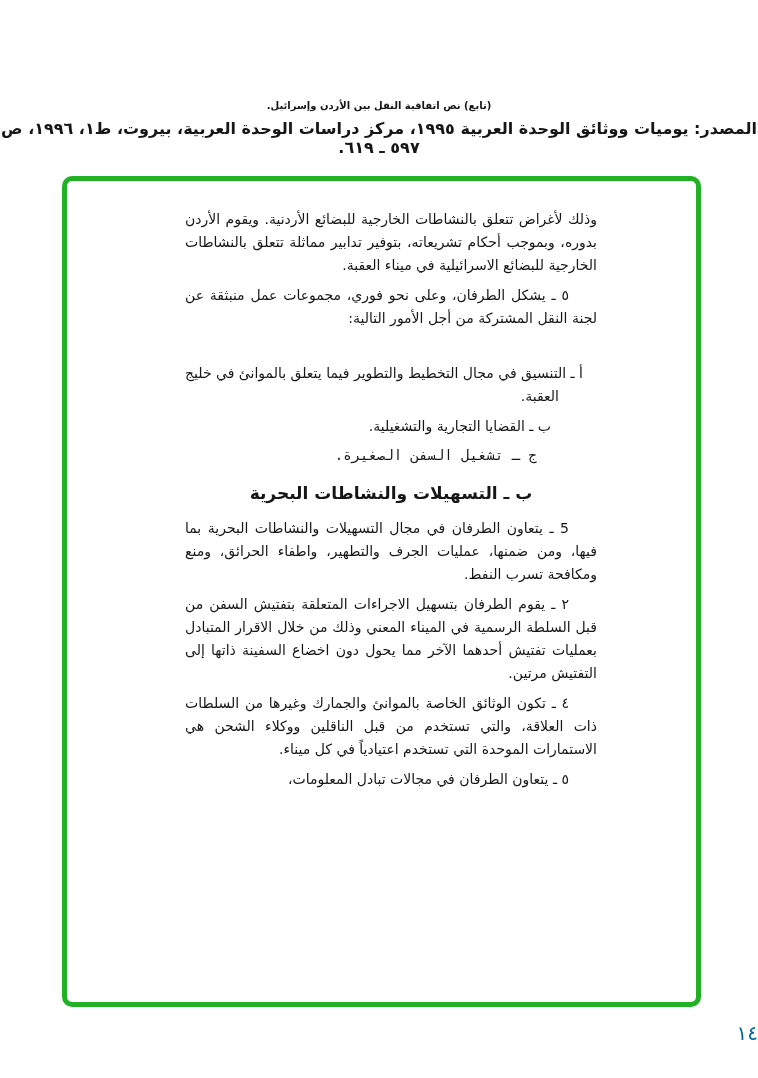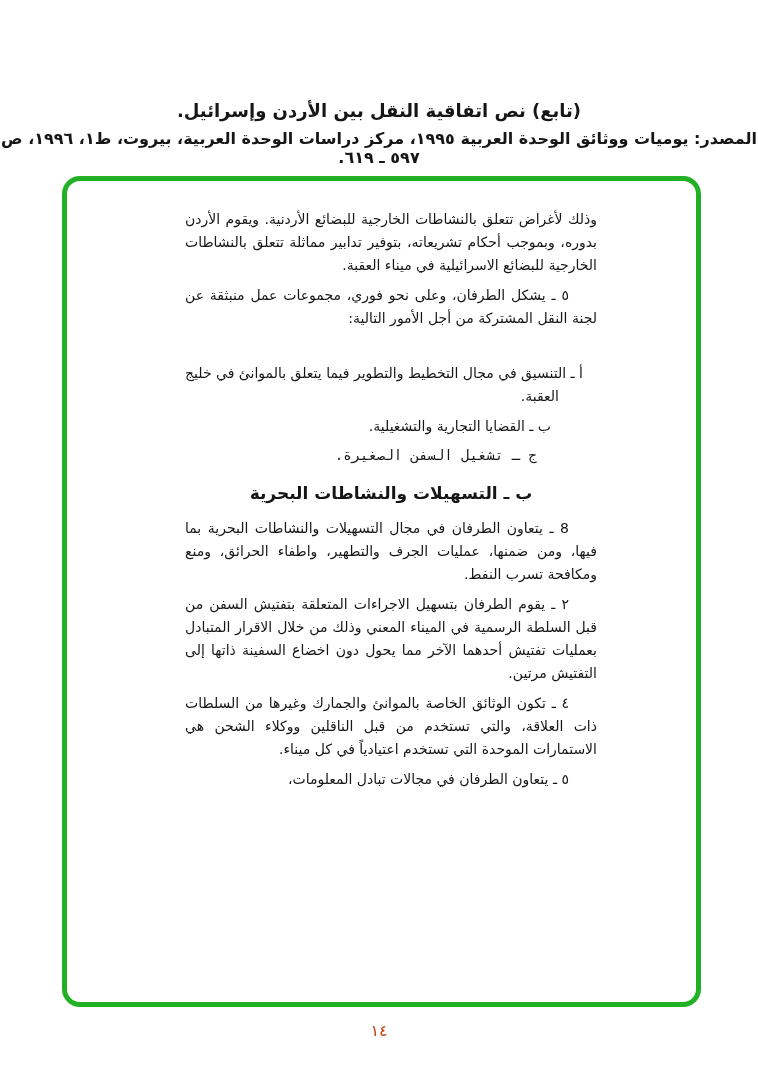--- a/index.html
+++ b/index.html
@@ -14,37 +14,37 @@
     overflow: hidden;
   }
   .header {
     position: absolute;
     top: 100px;
     left: 0;
     right: 0;
     text-align: center;
   }
   .doc-title {
-    font-size: 18px;
+    font-size: 10px;
     font-weight: bold;
     letter-spacing: 0;
   }
   .doc-source {
     margin-top: 8px;
     font-size: 16px;
     font-weight: bold;
   }
   .green-frame {
     position: absolute;
     left: 62px;
     top: 176px;
     width: 629px;
     height: 821px;
     border: 5px solid #22b124;
-    border-radius: 18px;
+    border-radius: 10px;
     background: #ffffff;
   }
   .frame-content {
     position: absolute;
     top: 27px;
     right: 99px;
     width: 412px;
     font-size: 14px;
     line-height: 23px;
     text-align: justify;
@@ -62,23 +62,22 @@
     font-weight: bold;
     text-align: center;
     margin: 13px 0 11px 0;
     line-height: 25px;
   }
   .page-number {
     position: absolute;
     top: 1021px;
     left: 0;
     right: 0;
-    text-align: center;
-    font-size: 16px;
-    color: #c2410c;
+    font-size: 20px;
+    color: #0369a1;
   }
 </style>
 </head>
 <body>
 
 <div class="screen">
 
   <div class="header">
     <div class="doc-title">(تابع) نص اتفاقية النقل بين الأردن وإسرائيل.</div>
     <div class="doc-source">المصدر: يوميات ووثائق الوحدة العربية ١٩٩٥، مركز دراسات الوحدة العربية، بيروت، ط١، ١٩٩٦، ص ٥٩٧ ـ ٦١٩.</div>
@@ -92,21 +91,21 @@
       <p class="para p-num">٥ ـ يشكل الطرفان، وعلى نحو فوري، مجموعات عمل منبثقة عن لجنة النقل المشتركة من أجل الأمور التالية:</p>
 
       <p class="para p-sub-a">أ ـ التنسيق في مجال التخطيط والتطوير فيما يتعلق بالموانئ في خليج العقبة.</p>
 
       <p class="para p-sub-b">ب ـ القضايا التجارية والتشغيلية.</p>
 
       <p class="para p-sub-c">ج ـ تشغيل السفن الصغيرة.</p>
 
       <h2 class="section-heading">ب ـ التسهيلات والنشاطات البحرية</h2>
 
-      <p class="para p-num">8 ـ يتعاون الطرفان في مجال التسهيلات والنشاطات البحرية بما فيها، ومن ضمنها، عمليات الجرف والتطهير، واطفاء الحرائق، ومنع ومكافحة تسرب النفط.</p>
+      <p class="para p-num">5 ـ يتعاون الطرفان في مجال التسهيلات والنشاطات البحرية بما فيها، ومن ضمنها، عمليات الجرف والتطهير، واطفاء الحرائق، ومنع ومكافحة تسرب النفط.</p>
 
       <p class="para p-num">٢ ـ يقوم الطرفان بتسهيل الاجراءات المتعلقة بتفتيش السفن من قبل السلطة الرسمية في الميناء المعني وذلك من خلال الاقرار المتبادل بعمليات تفتيش أحدهما الآخر مما يحول دون اخضاع السفينة ذاتها إلى التفتيش مرتين.</p>
 
 
       <p class="para p-num">٤ ـ تكون الوثائق الخاصة بالموانئ والجمارك وغيرها من السلطات ذات العلاقة، والتي تستخدم من قبل الناقلين ووكلاء الشحن هي الاستمارات الموحدة التي تستخدم اعتيادياً في كل ميناء.</p>
 
       <p class="para p-num p-last">٥ ـ يتعاون الطرفان في مجالات تبادل المعلومات،</p>
 
     </div>
   </div>

